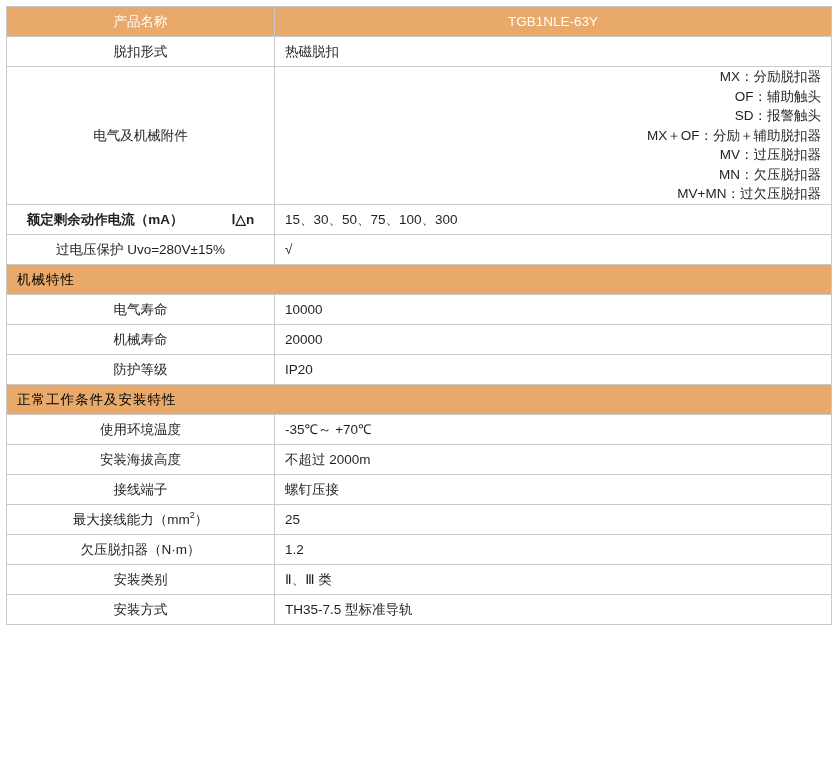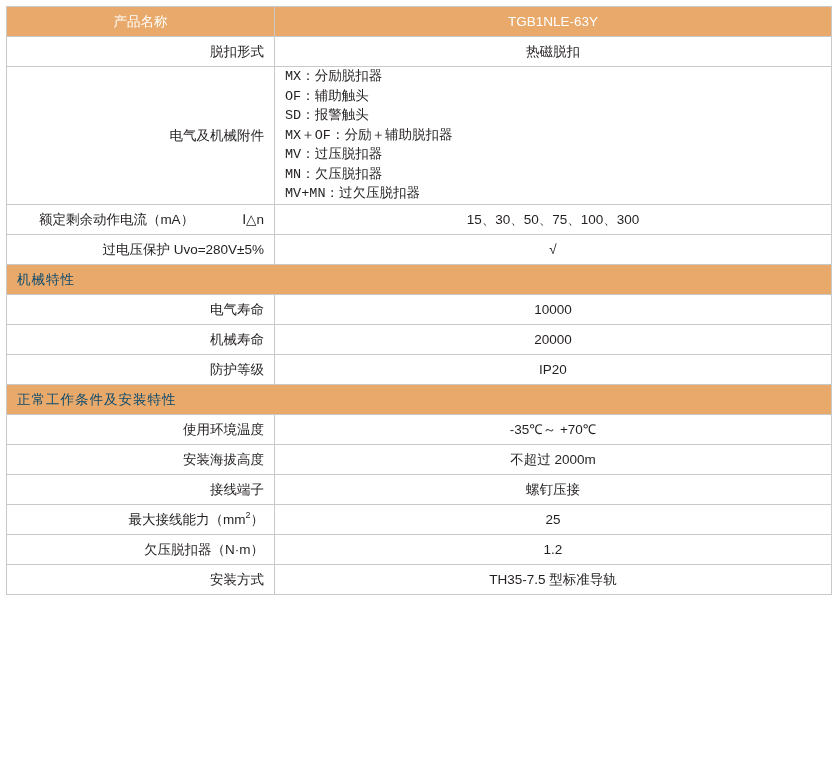--- a/index.html
+++ b/index.html
@@ -23,55 +23,54 @@
   #spec-table col.c-label { width: 268px; }
   #spec-table col.c-value { width: 557px; }
   #spec-table td {
     border: 1px solid #c9c9c9;
     padding: 0 10px;
     height: 29px;
     vertical-align: middle;
     line-height: 1.45;
   }
   td.label {
-    text-align: right;
+    text-align: center;
     white-space: nowrap;
   }
   td.value {
-    text-align: center;
+    text-align: left;
   }
   tr.header td {
     background: #e8a96a;
     color: #ffffff;
     text-align: center;
     border: 1px solid #e8a96a;
     height: 30px;
   }
   tr.section td {
     background: #e8a96a;
-    color: #0c4a6e;
+    color: #000000;
     text-align: left;
     border: 1px solid #e8a96a;
     height: 30px;
     letter-spacing: 1px;
   }
   td.accessory-list {
     padding: 9px 10px;
     line-height: 2.05;
-    text-align: left;
-    font-family: Liberation Mono, monospace;
+    text-align: right;
   }
   td.accessory-list div {
     white-space: nowrap;
   }
   .sup {
     font-size: 9px;
     vertical-align: super;
   }
-  .nowrap { white-space: nowrap; }
+  .nowrap { white-space: nowrap; font-weight: bold; }
   .spacer { display: inline-block; width: 48px; }
 </style>
 </head>
 <body>
 
 <table id="spec-table">
   <colgroup>
     <col class="c-label">
     <col class="c-value">
   </colgroup>
@@ -97,21 +96,21 @@
         <div>MN：欠压脱扣器</div>
         <div>MV+MN：过欠压脱扣器</div>
       </td>
     </tr>
 
     <tr>
       <td class="label"><span class="nowrap">额定剩余动作电流（mA）</span><span class="spacer"></span><span class="nowrap">Ⅰ△n</span></td>
       <td class="value">15、30、50、75、100、300</td>
     </tr>
     <tr>
-      <td class="label">过电压保护 Uvo=280V±5%</td>
+      <td class="label">过电压保护 Uvo=280V±15%</td>
       <td class="value">√</td>
     </tr>
 
     <tr class="section">
       <td colspan="2">机械特性</td>
     </tr>
 
     <tr>
       <td class="label">电气寿命</td>
       <td class="value">10000</td>
@@ -143,17 +142,21 @@
     </tr>
     <tr>
       <td class="label"><span>最大接线能力（mm</span><span class="sup">2</span><span>）</span></td>
       <td class="value">25</td>
     </tr>
     <tr>
       <td class="label">欠压脱扣器（N·m）</td>
       <td class="value">1.2</td>
     </tr>
     <tr>
+      <td class="label">安装类别</td>
+      <td class="value">Ⅱ、Ⅲ 类</td>
+    </tr>
+    <tr>
       <td class="label">安装方式</td>
       <td class="value">TH35-7.5 型标准导轨</td>
     </tr>
   </tbody>
 </table>
 
 </body></html>

